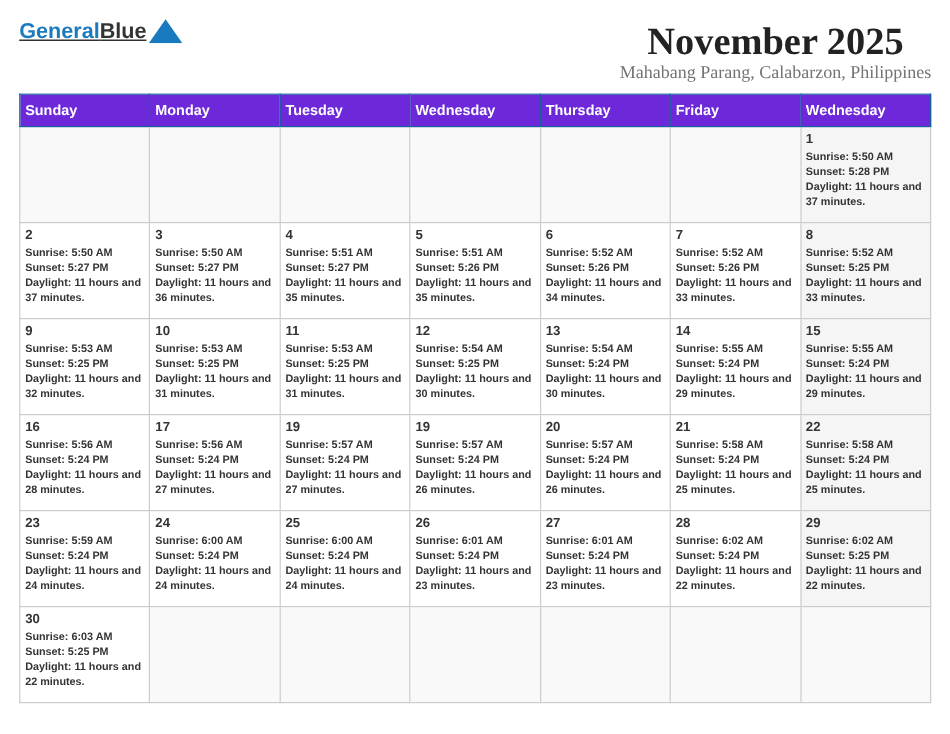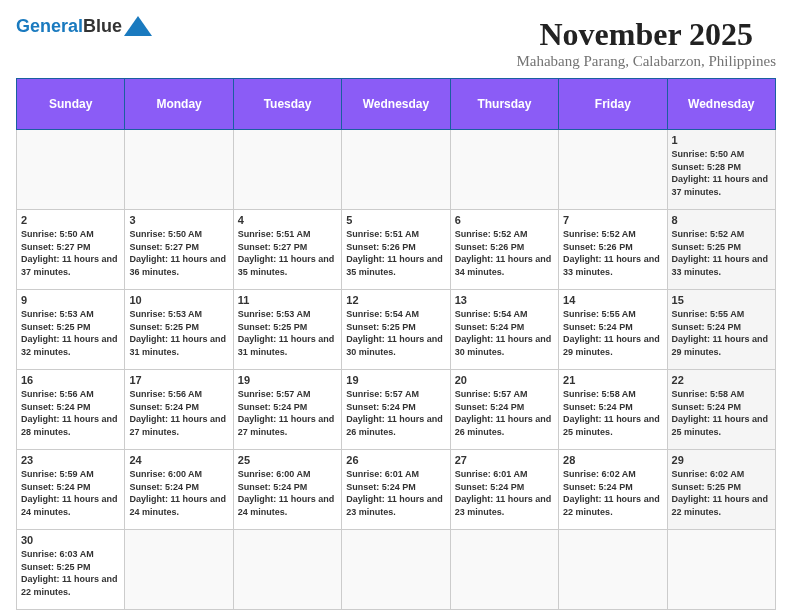--- a/index.html
+++ b/index.html
@@ -13,20 +13,21 @@
     .header-area {
       display: flex;
       justify-content: space-between;
       align-items: flex-start;
       margin-bottom: 8px;
     }
     .logo {
       display: flex;
       flex-direction: column;
       align-items: center;
+      text-decoration: underline;
     }
     .logo-text {
       font-size: 18px;
       font-weight: bold;
       color: #333;
     }
     .logo-text span {
       color: #1a7abf;
     }
     .title-area {
@@ -41,26 +42,26 @@
     .location-title {
       font-size: 15px;
       color: #737373;
     }
     .calendar-table {
       width: 100%;
       border-collapse: collapse;
       table-layout: fixed;
     }
     .calendar-table th {
-      background-color: #8b5cf6;
+      background-color: #6d28d9;
       color: #fff;
       font-size: 12px;
       font-weight: bold;
-      padding: 18px 4px;
-      text-align: center;
+      padding: 6px 4px;
+      text-align: left;
       border: 1px solid #1a5fa0;
     }
     .calendar-table td {
       border: 1px solid #ccc;
       vertical-align: top;
       padding: 4px;
       font-size: 9.5px;
       color: #333;
       height: 80px;
     }

